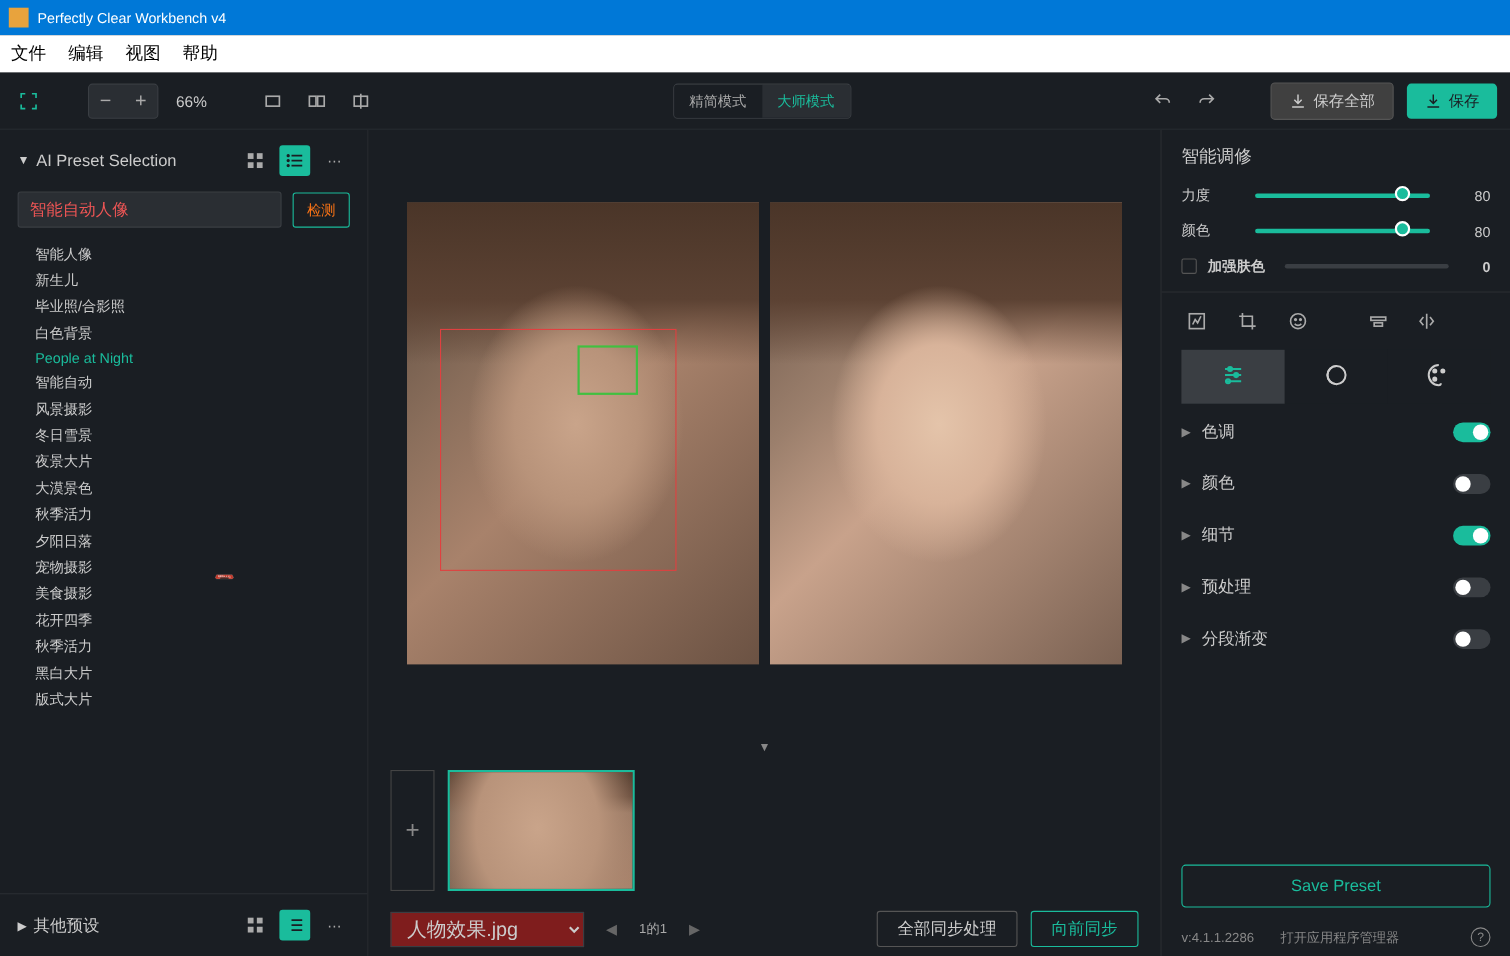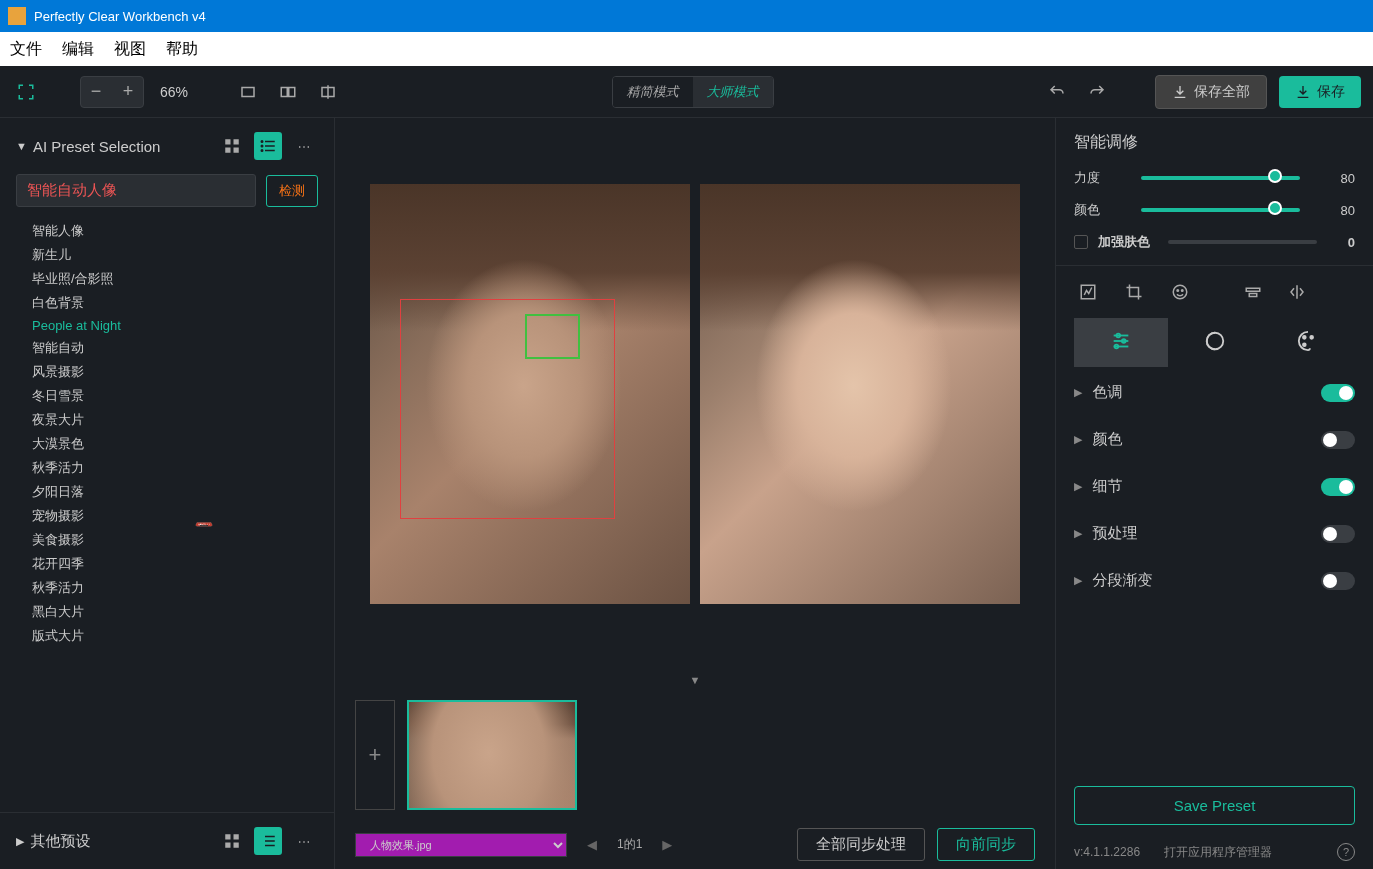--- a/index.html
+++ b/index.html
@@ -18,21 +18,21 @@
 .toolbar { background: #1a1e23; height: 52px; display: flex; align-items: center; padding: 0 12px; border-bottom: 1px solid #2a2e33; }
 .tb-left { display: flex; align-items: center; gap: 10px; }
 .tb-center { flex: 1; display: flex; justify-content: center; }
 .tb-right { display: flex; align-items: center; gap: 12px; }
 .icon-btn { width: 28px; height: 28px; display: flex; align-items: center; justify-content: center; cursor: pointer; color: #aaa; border-radius: 3px; }
 .zoom-group { display: flex; align-items: center; gap: 6px; background: #2a2e33; border-radius: 4px; padding: 2px; border: 1px solid #3a3e43; }
 .zoom-btn { width: 26px; height: 26px; display: flex; align-items: center; justify-content: center; cursor: pointer; color: #aaa; font-size: 18px; }
 .zoom-val { color: #ccc; font-size: 14px; padding: 0 6px; }
 .view-icons { display: flex; gap: 12px; margin-left: 30px; }
 .mode-switch { display: flex; border: 1px solid #3a3e43; border-radius: 4px; overflow: hidden; }
-.mode-btn { padding: 6px 14px; font-size: 13px; cursor: pointer; color: #aaa; background: #1a1e23; font-style: italic; }
+.mode-btn { padding: 6px 14px; font-size: 13px; cursor: pointer; color: #aaa; background: #1a1e23; }
 .mode-btn.active { color: #1abc9c; background: #2a2e33; }
 .btn { padding: 7px 16px; border-radius: 4px; font-size: 14px; cursor: pointer; display: flex; align-items: center; gap: 6px; }
 .btn-outline { border: 1px solid #555; color: #ccc; background: #404040; }
 .btn-primary { background: #1abc9c; color: #1a1e23; font-weight: 500; }
 
 
 .main { display: flex; height: calc(869px - 32px - 34px - 52px); }
 .left-panel { width: 335px; background: #1a1e23; border-right: 1px solid #2a2e33; display: flex; flex-direction: column; }
 .center-panel { flex: 1; background: #1a1e23; display: flex; flex-direction: column; }
 .right-panel { width: 318px; background: #1a1e23; border-left: 1px solid #2a2e33; display: flex; flex-direction: column; }
@@ -54,21 +54,21 @@
 .image-box { width: 320px; height: 420px; background: linear-gradient(135deg, #5a4a3e 0%, #8b6f5c 30%, #a8826b 50%, #6b5243 100%); position: relative; }
 .face-overlay { position: absolute; inset: 0; background: radial-gradient(ellipse 140px 180px at 48% 48%, #c9a48a 0%, #b8937a 40%, transparent 70%); }
 .hair-overlay { position: absolute; top: 0; left: 0; right: 0; height: 35%; background: linear-gradient(180deg, #4a3528 0%, #5c4233 60%, transparent 100%); }
 .red-box { position: absolute; border: 1px solid #e04040; }
 .green-box { position: absolute; border: 2px solid #40c040; }
 .collapse-tri { text-align: center; color: #888; cursor: pointer; padding: 4px; font-size: 11px; }
 .filmstrip { height: 130px; display: flex; align-items: center; padding: 0 20px; gap: 12px; }
 .add-thumb { width: 40px; height: 110px; border: 1px solid #444; display: flex; align-items: center; justify-content: center; font-size: 22px; color: #888; cursor: pointer; }
 .thumb { width: 170px; height: 110px; border: 2px solid #1abc9c; background: linear-gradient(135deg, #5a4a3e, #a8826b); position: relative; }
 .bottom-bar { display: flex; align-items: center; padding: 8px 20px; gap: 20px; }
-.filename-sel { background: #a21caf; border: 1px solid #3a3e43; padding: 4px 10px; color: #ccc; width: 212px; font-size: 11px; }
+.filename-sel { background: #7f1d1d; border: 1px solid #3a3e43; padding: 4px 10px; color: #ccc; width: 176px; font-size: 18px; }
 .page-ind { color: #aaa; font-size: 12px; }
 .sync-btns { margin-left: auto; display: flex; gap: 12px; }
 .sync-btn { border: 1px solid #555; padding: 6px 18px; border-radius: 3px; font-size: 15px; cursor: pointer; }
 .sync-btn.green { border-color: #1abc9c; color: #1abc9c; }
 
 
 .r-section { padding: 14px 18px; }
 .r-title { font-size: 16px; font-weight: 500; margin-bottom: 16px; }
 .slider-row { display: flex; align-items: center; gap: 27px; margin-bottom: 14px; }
 .slider-label { width: 40px; font-size: 13px; }

